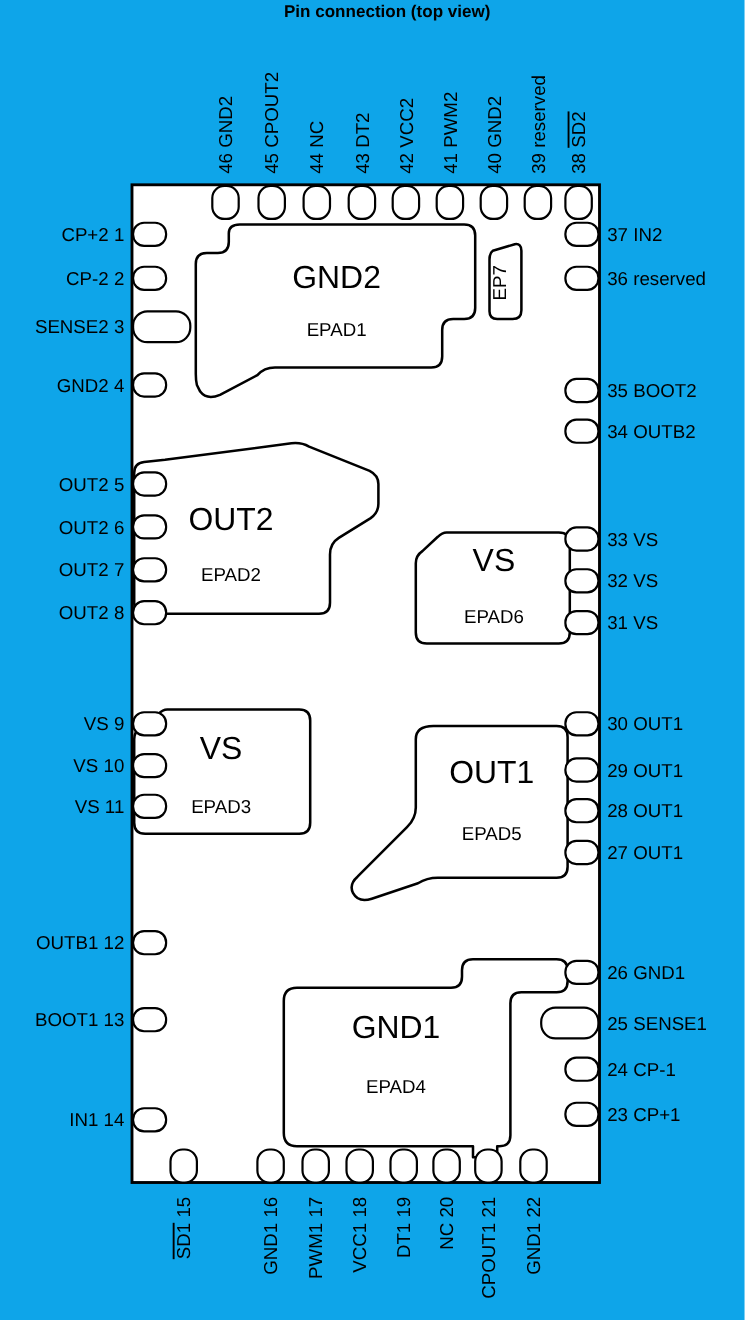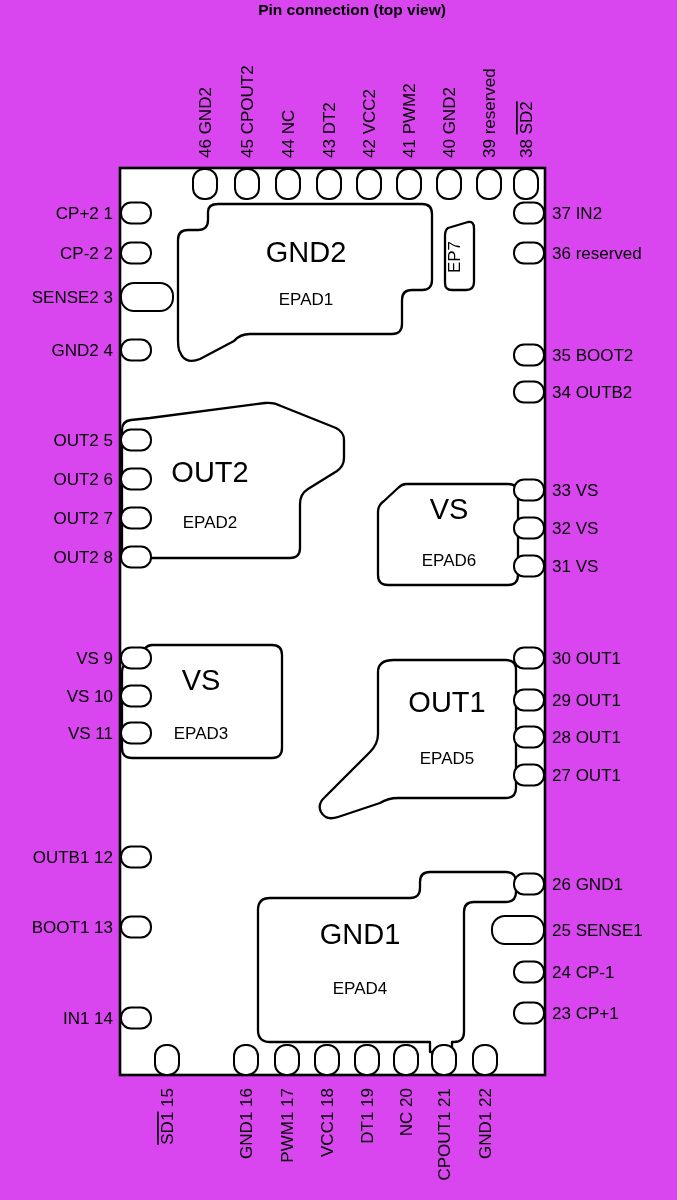--- a/index.html
+++ b/index.html
@@ -1,16 +1,16 @@
 <!DOCTYPE html>
 <html><head>
 <meta charset="utf-8">
 <style>
   html,body{margin:0;padding:0;background:#ffffff;}
-  #page{width:677px;height:1200px;background:#d946ef;position:relative;overflow:hidden;}
+  #page{width:677px;height:1200px;background:#0ea5e9;position:relative;overflow:hidden;}
   svg{display:block;}
   .body-outline{fill:#ffffff;stroke:#000000;stroke-width:2.6;}
   .pad{fill:#ffffff;stroke:#000000;stroke-width:2.3;stroke-linejoin:round;}
   .pin{fill:#ffffff;stroke:#000000;stroke-width:2;}
   text{fill:#000000;}
   .pin-label{font:17px "Liberation Sans","DejaVu Sans",sans-serif;}
   .pad-big{font:29px "Liberation Sans","DejaVu Sans",sans-serif;}
   .pad-epad{font:17px "Liberation Sans","DejaVu Sans",sans-serif;}
   .title{font:bold 15.5px "Liberation Sans","DejaVu Sans",sans-serif;}
   .overline{text-decoration:overline;}

